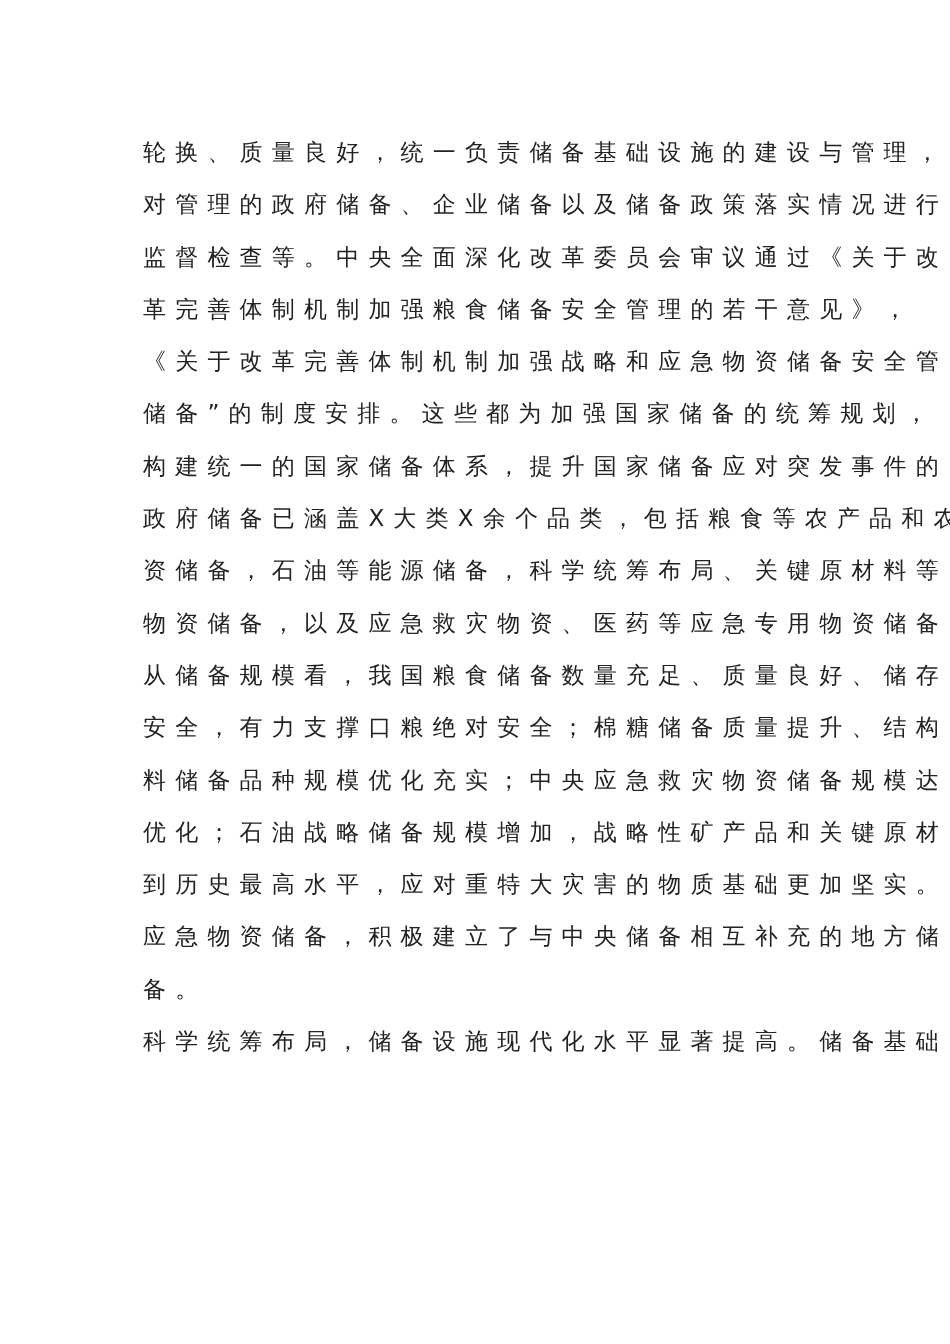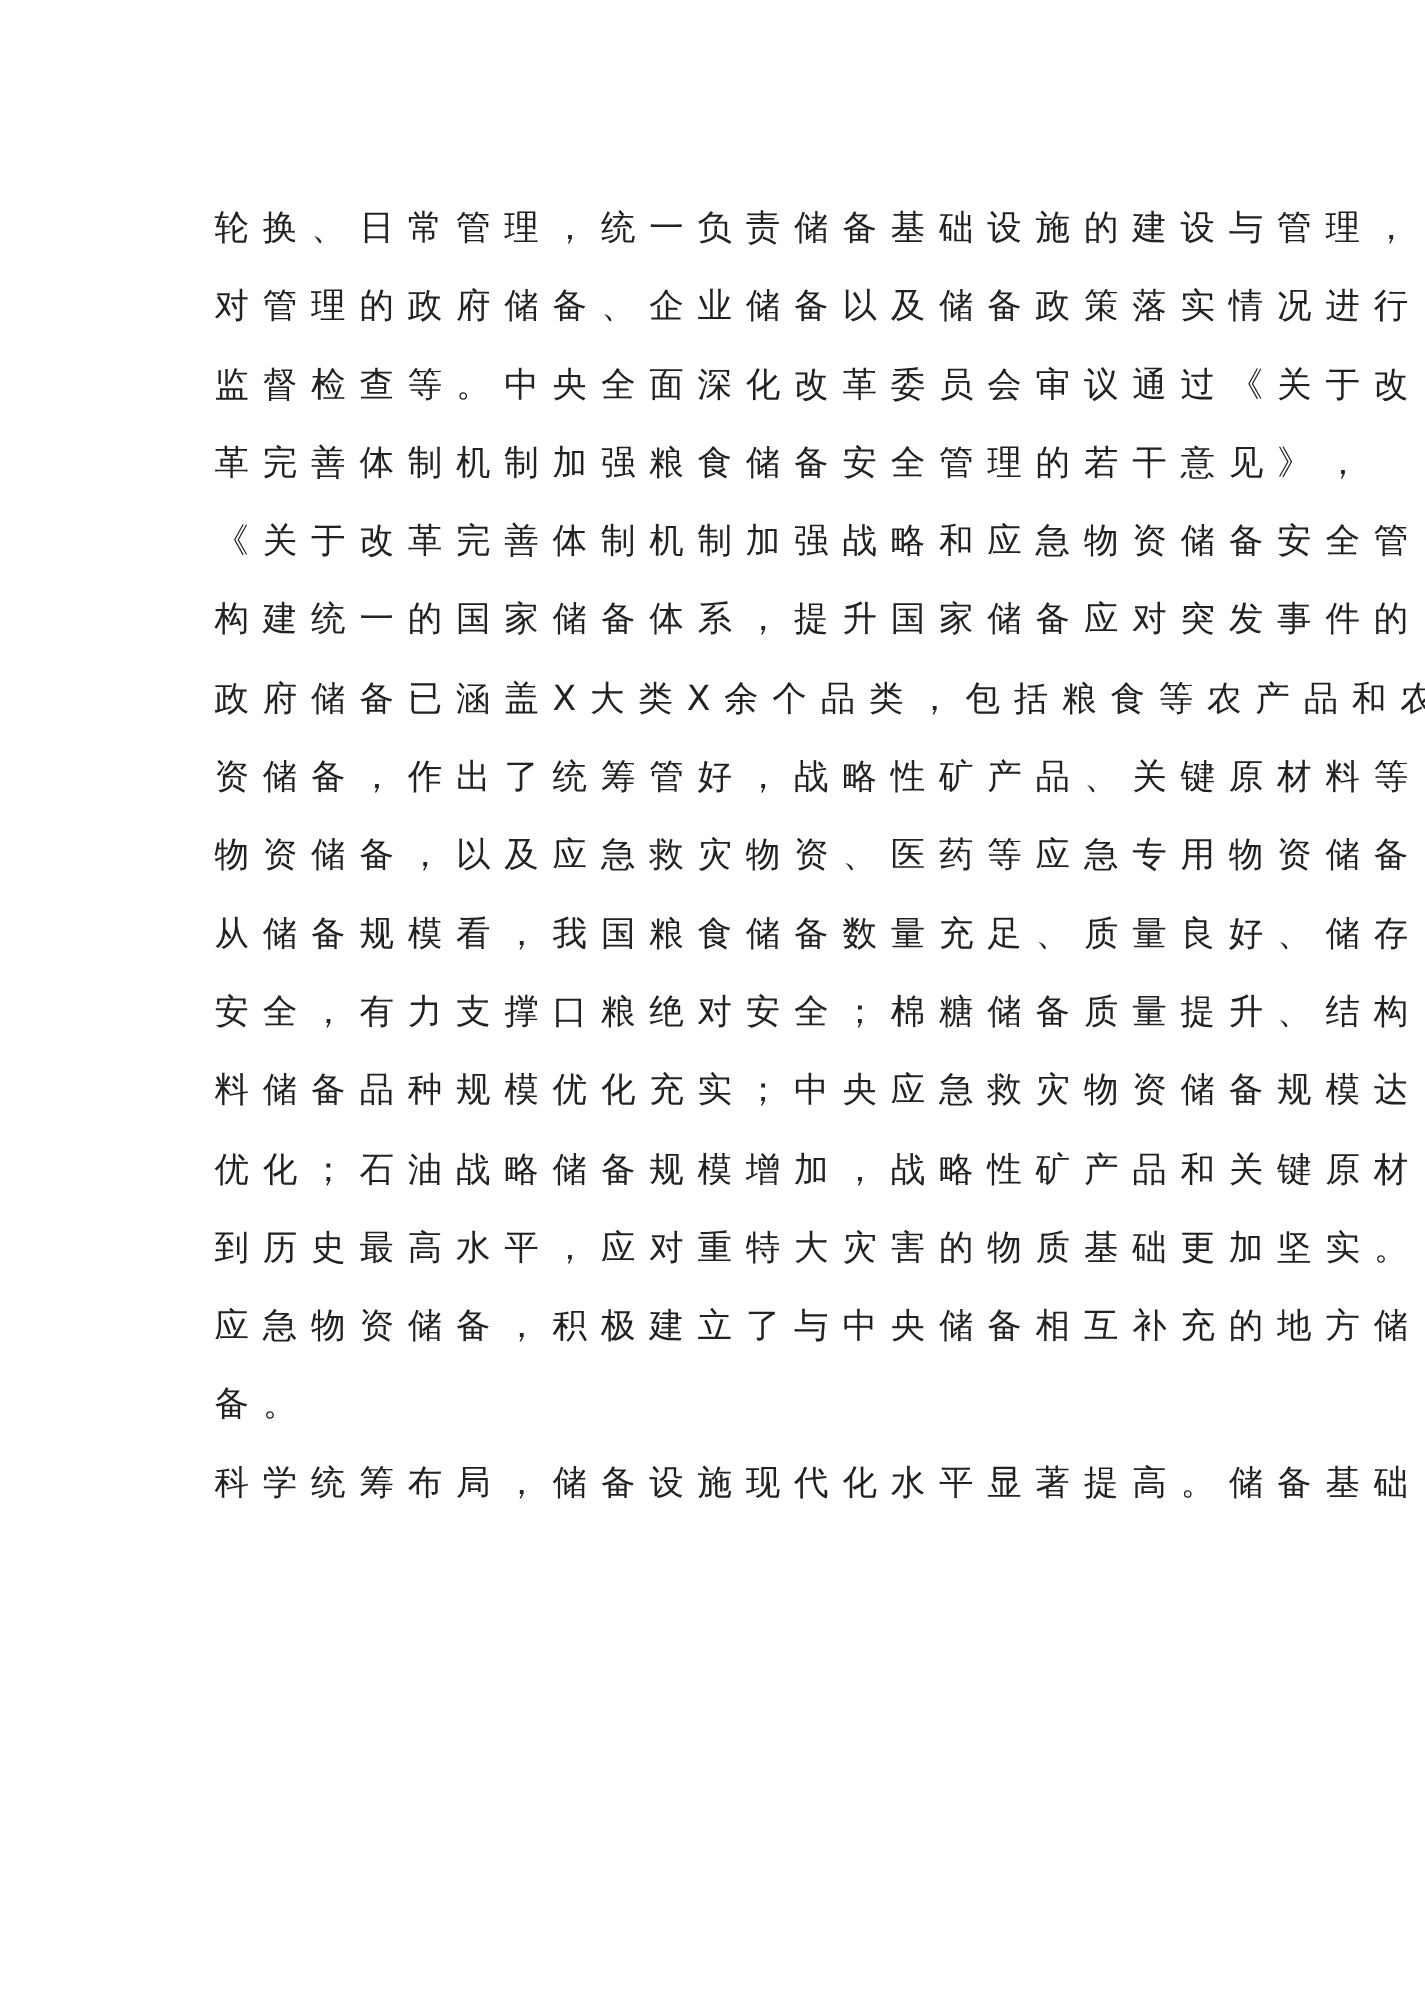--- a/index.html
+++ b/index.html
@@ -26,28 +26,29 @@
       font-size: 23px;
       color: #222222;
       letter-spacing: 9.2px;
       white-space: nowrap;
     }
   </style>
 </head>
 <body>
 
 <div class="page">
-  <div class="line">轮换、日常管理，统一负责储备基础设施的建设与管理，</div>
+  <div class="line">轮换、质量良好，统一负责储备基础设施的建设与管理，</div>
   <div class="line">对管理的政府储备、企业储备以及储备政策落实情况进行</div>
   <div class="line">监督检查等。中央全面深化改革委员会审议通过《关于改</div>
   <div class="line">革完善体制机制加强粮食储备安全管理的若干意见》，</div>
   <div class="line">《关于改革完善体制机制加强战略和应急物资储备安全管</div>
+  <div class="line">储备”的制度安排。这些都为加强国家储备的统筹规划，</div>
   <div class="line">构建统一的国家储备体系，提升国家储备应对突发事件的</div>
   <div class="line">政府储备已涵盖X大类X余个品类，包括粮食等农产品和农</div>
-  <div class="line">资储备，作出了统筹管好，战略性矿产品、关键原材料等</div>
+  <div class="line">资储备，石油等能源储备，科学统筹布局、关键原材料等</div>
   <div class="line">物资储备，以及应急救灾物资、医药等应急专用物资储备。</div>
   <div class="line">从储备规模看，我国粮食储备数量充足、质量良好、储存</div>
   <div class="line">安全，有力支撑口粮绝对安全；棉糖储备质量提升、结构</div>
   <div class="line">料储备品种规模优化充实；中央应急救灾物资储备规模达</div>
   <div class="line">优化；石油战略储备规模增加，战略性矿产品和关键原材</div>
   <div class="line">到历史最高水平，应对重特大灾害的物质基础更加坚实。</div>
   <div class="line">应急物资储备，积极建立了与中央储备相互补充的地方储</div>
   <div class="line">备。</div>
   <div class="line">科学统筹布局，储备设施现代化水平显著提高。储备基础</div>
 </div>

